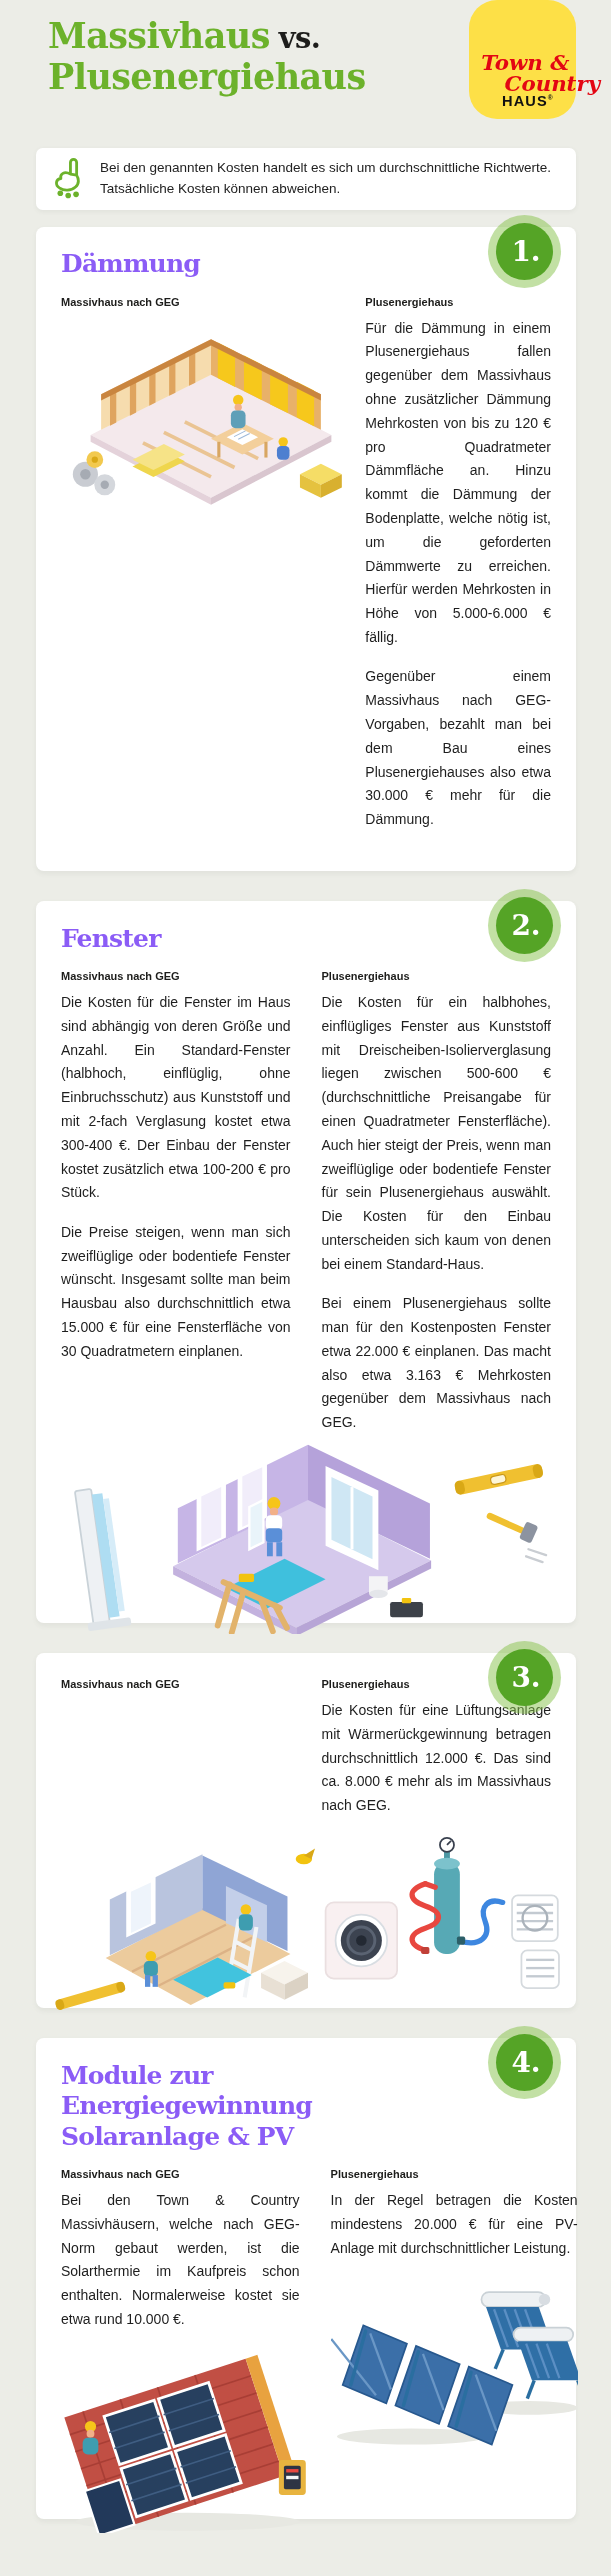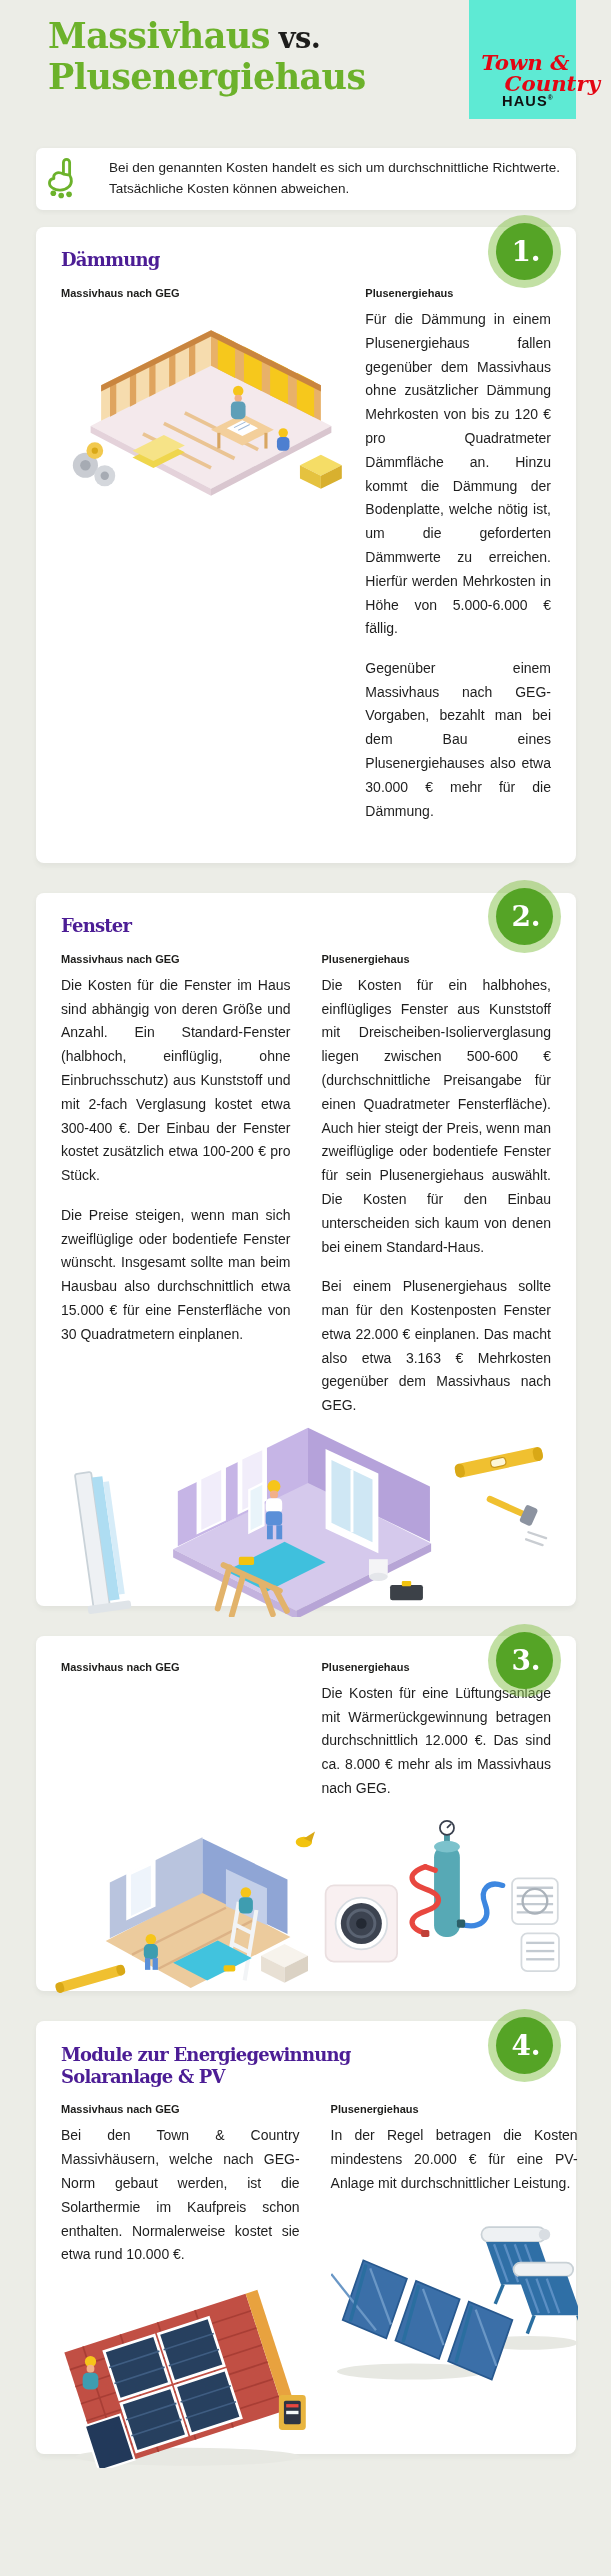--- a/index.html
+++ b/index.html
@@ -18,57 +18,57 @@
     font-weight:700;
     font-size:35px;
     line-height:1.18;
     margin:0;
     letter-spacing:-0.6px;
   }
   h1 .g{color:#6cb22b;}
   h1 .d{color:#1d1d1b;margin-left:9px;font-size:29px;}
   .logo{
     position:absolute;top:0;right:36px;width:107px;height:119px;
-    background:#5eead4;display:flex;flex-direction:column;justify-content:flex-end;
-    align-items:center;padding-bottom:10px;box-sizing:border-box;
+    background:#fde047;display:flex;flex-direction:column;justify-content:flex-end;
+    align-items:center;padding-bottom:10px;box-sizing:border-box;border-radius:28px;
   }
   .logo-script{
     font-family:"DejaVu Serif", serif;font-style:italic;font-weight:700;
     color:#e30613;font-size:21.3px;line-height:0.98;width:100%;padding-left:12.3px;box-sizing:border-box;
   }
   .logo-script.second{padding-left:15px;margin-left:41px;}
   .logo-haus{
     font-family:"Liberation Sans", sans-serif;font-weight:700;color:#111;
     font-size:14.6px;letter-spacing:1.1px;margin-top:-2.2px;padding-left:33px;width:100%;box-sizing:border-box;
   }
   .logo-haus .reg{font-size:6.7px;vertical-align:super;letter-spacing:0;}
   
   .content{padding:0 36px;}
   .note-card{
-    background:#fff;border-radius:6.7px;padding:9px 10px;display:flex;align-items:center;gap:27px;
+    background:#fff;border-radius:6.7px;padding:9px 17px;display:flex;align-items:center;gap:11px;
     box-shadow:0 1.7px 4.5px rgba(90,100,80,.07);margin-bottom:17px;
   }
   .note-text{font-size:13.5px;line-height:1.55;margin:0;white-space:pre-line;color:#222;}
   .card{
     background:#fff;border-radius:7.9px;position:relative;
     padding:22.5px 25px 23.6px;margin-bottom:30px;
     box-shadow:0 2.2px 5.6px rgba(90,100,80,.07);
   }
   .badge{
     position:absolute;top:-12.3px;right:14.6px;width:73px;height:73px;border-radius:50%;
     background:rgba(134,193,74,.5);display:flex;align-items:center;justify-content:center;z-index:5;
   }
   .badge-inner{
     width:57px;height:57px;border-radius:50%;background:#55a426;color:#fff;
     display:flex;align-items:center;justify-content:center;
     font-family:"DejaVu Serif", serif;font-weight:700;font-size:28px;padding-left:2.2px;box-sizing:border-box;
   }
   .sec-title{
-    font-family:"DejaVu Serif", serif;font-weight:700;color:#4c1d95;
-    font-size:18px;line-height:1.22;letter-spacing:-0.8px;margin:0 0 13.5px;
+    font-family:"DejaVu Serif", serif;font-weight:700;color:#8b5cf6;
+    font-size:25px;line-height:1.22;letter-spacing:-0.8px;margin:0 0 13.5px;
     white-space:pre-line;padding-right:90px;
   }
   .cols{display:grid;grid-template-columns:1fr 1fr;column-gap:31px;}
   .col h3{font-size:11px;font-weight:700;margin:2.2px 0 9px;color:#1d1d1b;}
   p.body{font-size:14px;line-height:1.7;text-align:justify;margin:0 0 15.7px;color:#1e1e1e;}
   .illu svg{display:block;}
   .illu.full{grid-column:1 / -1;}
   .illu.s1{margin:3.4px -34px -33px -6.7px;}
   .illu.s2{margin:-17px -11.2px -34px -11.2px;}
   .illu.s3{margin:-7.9px -11.2px -29px -11.2px;}

